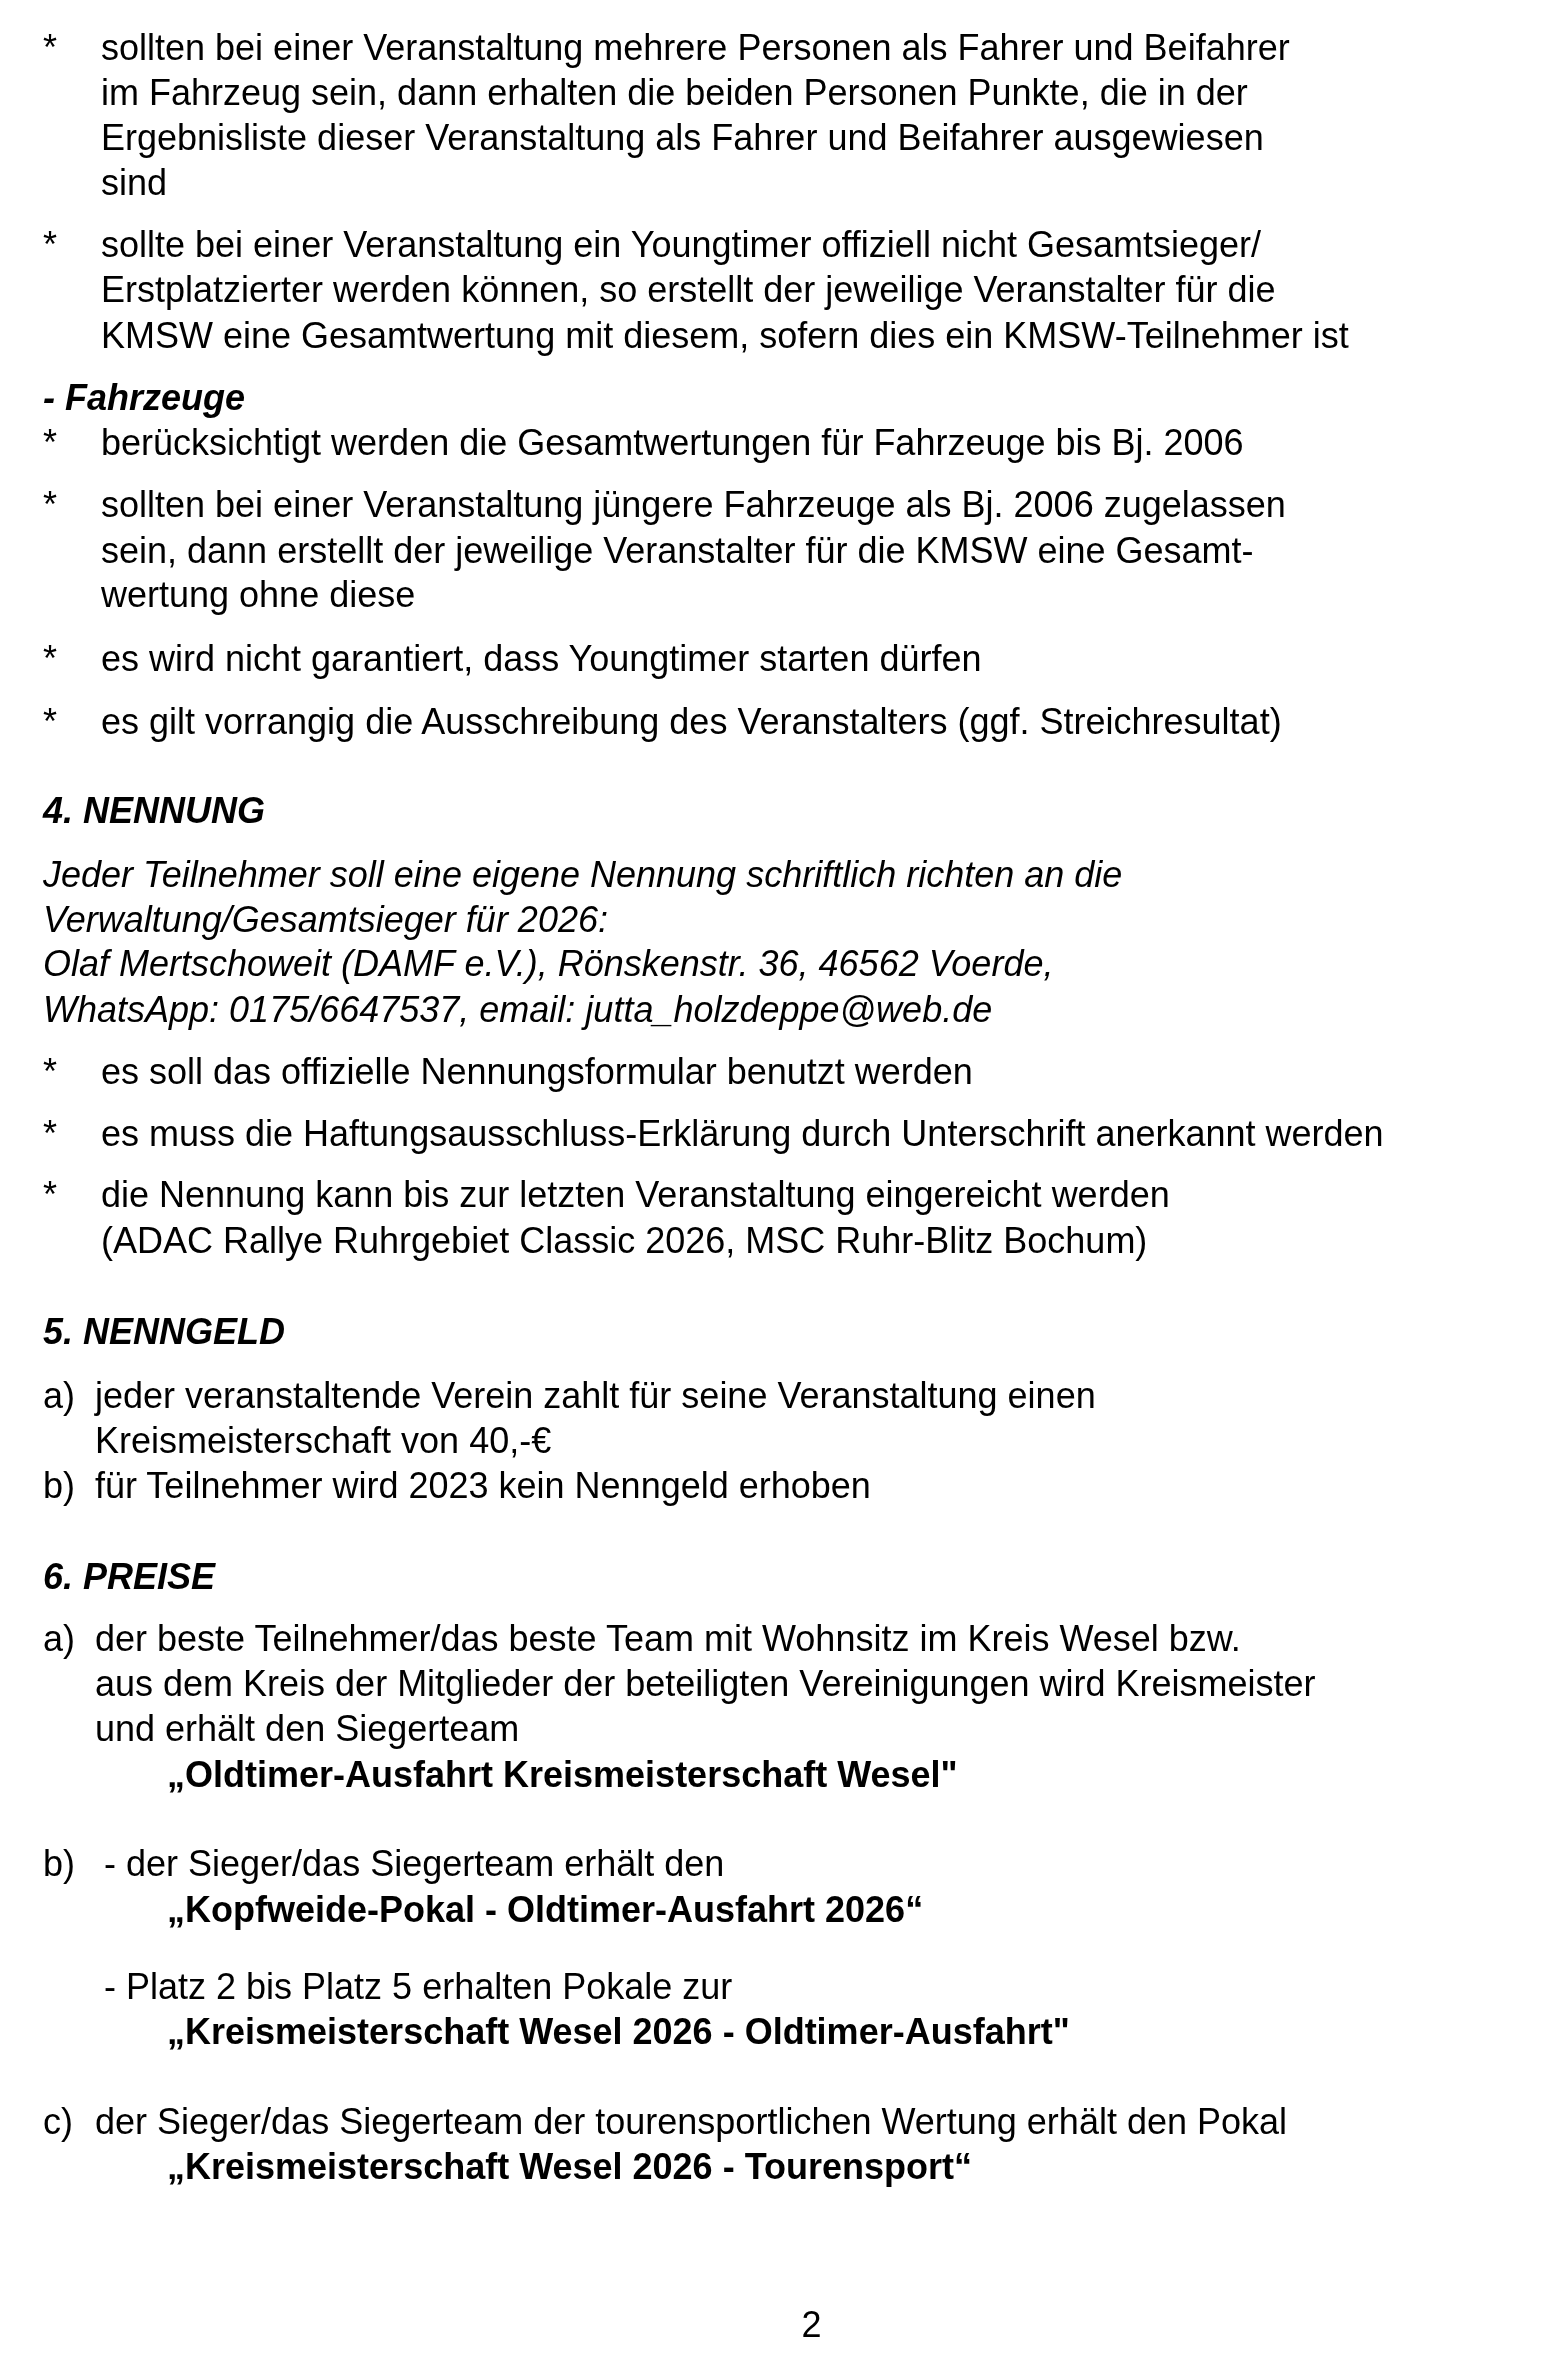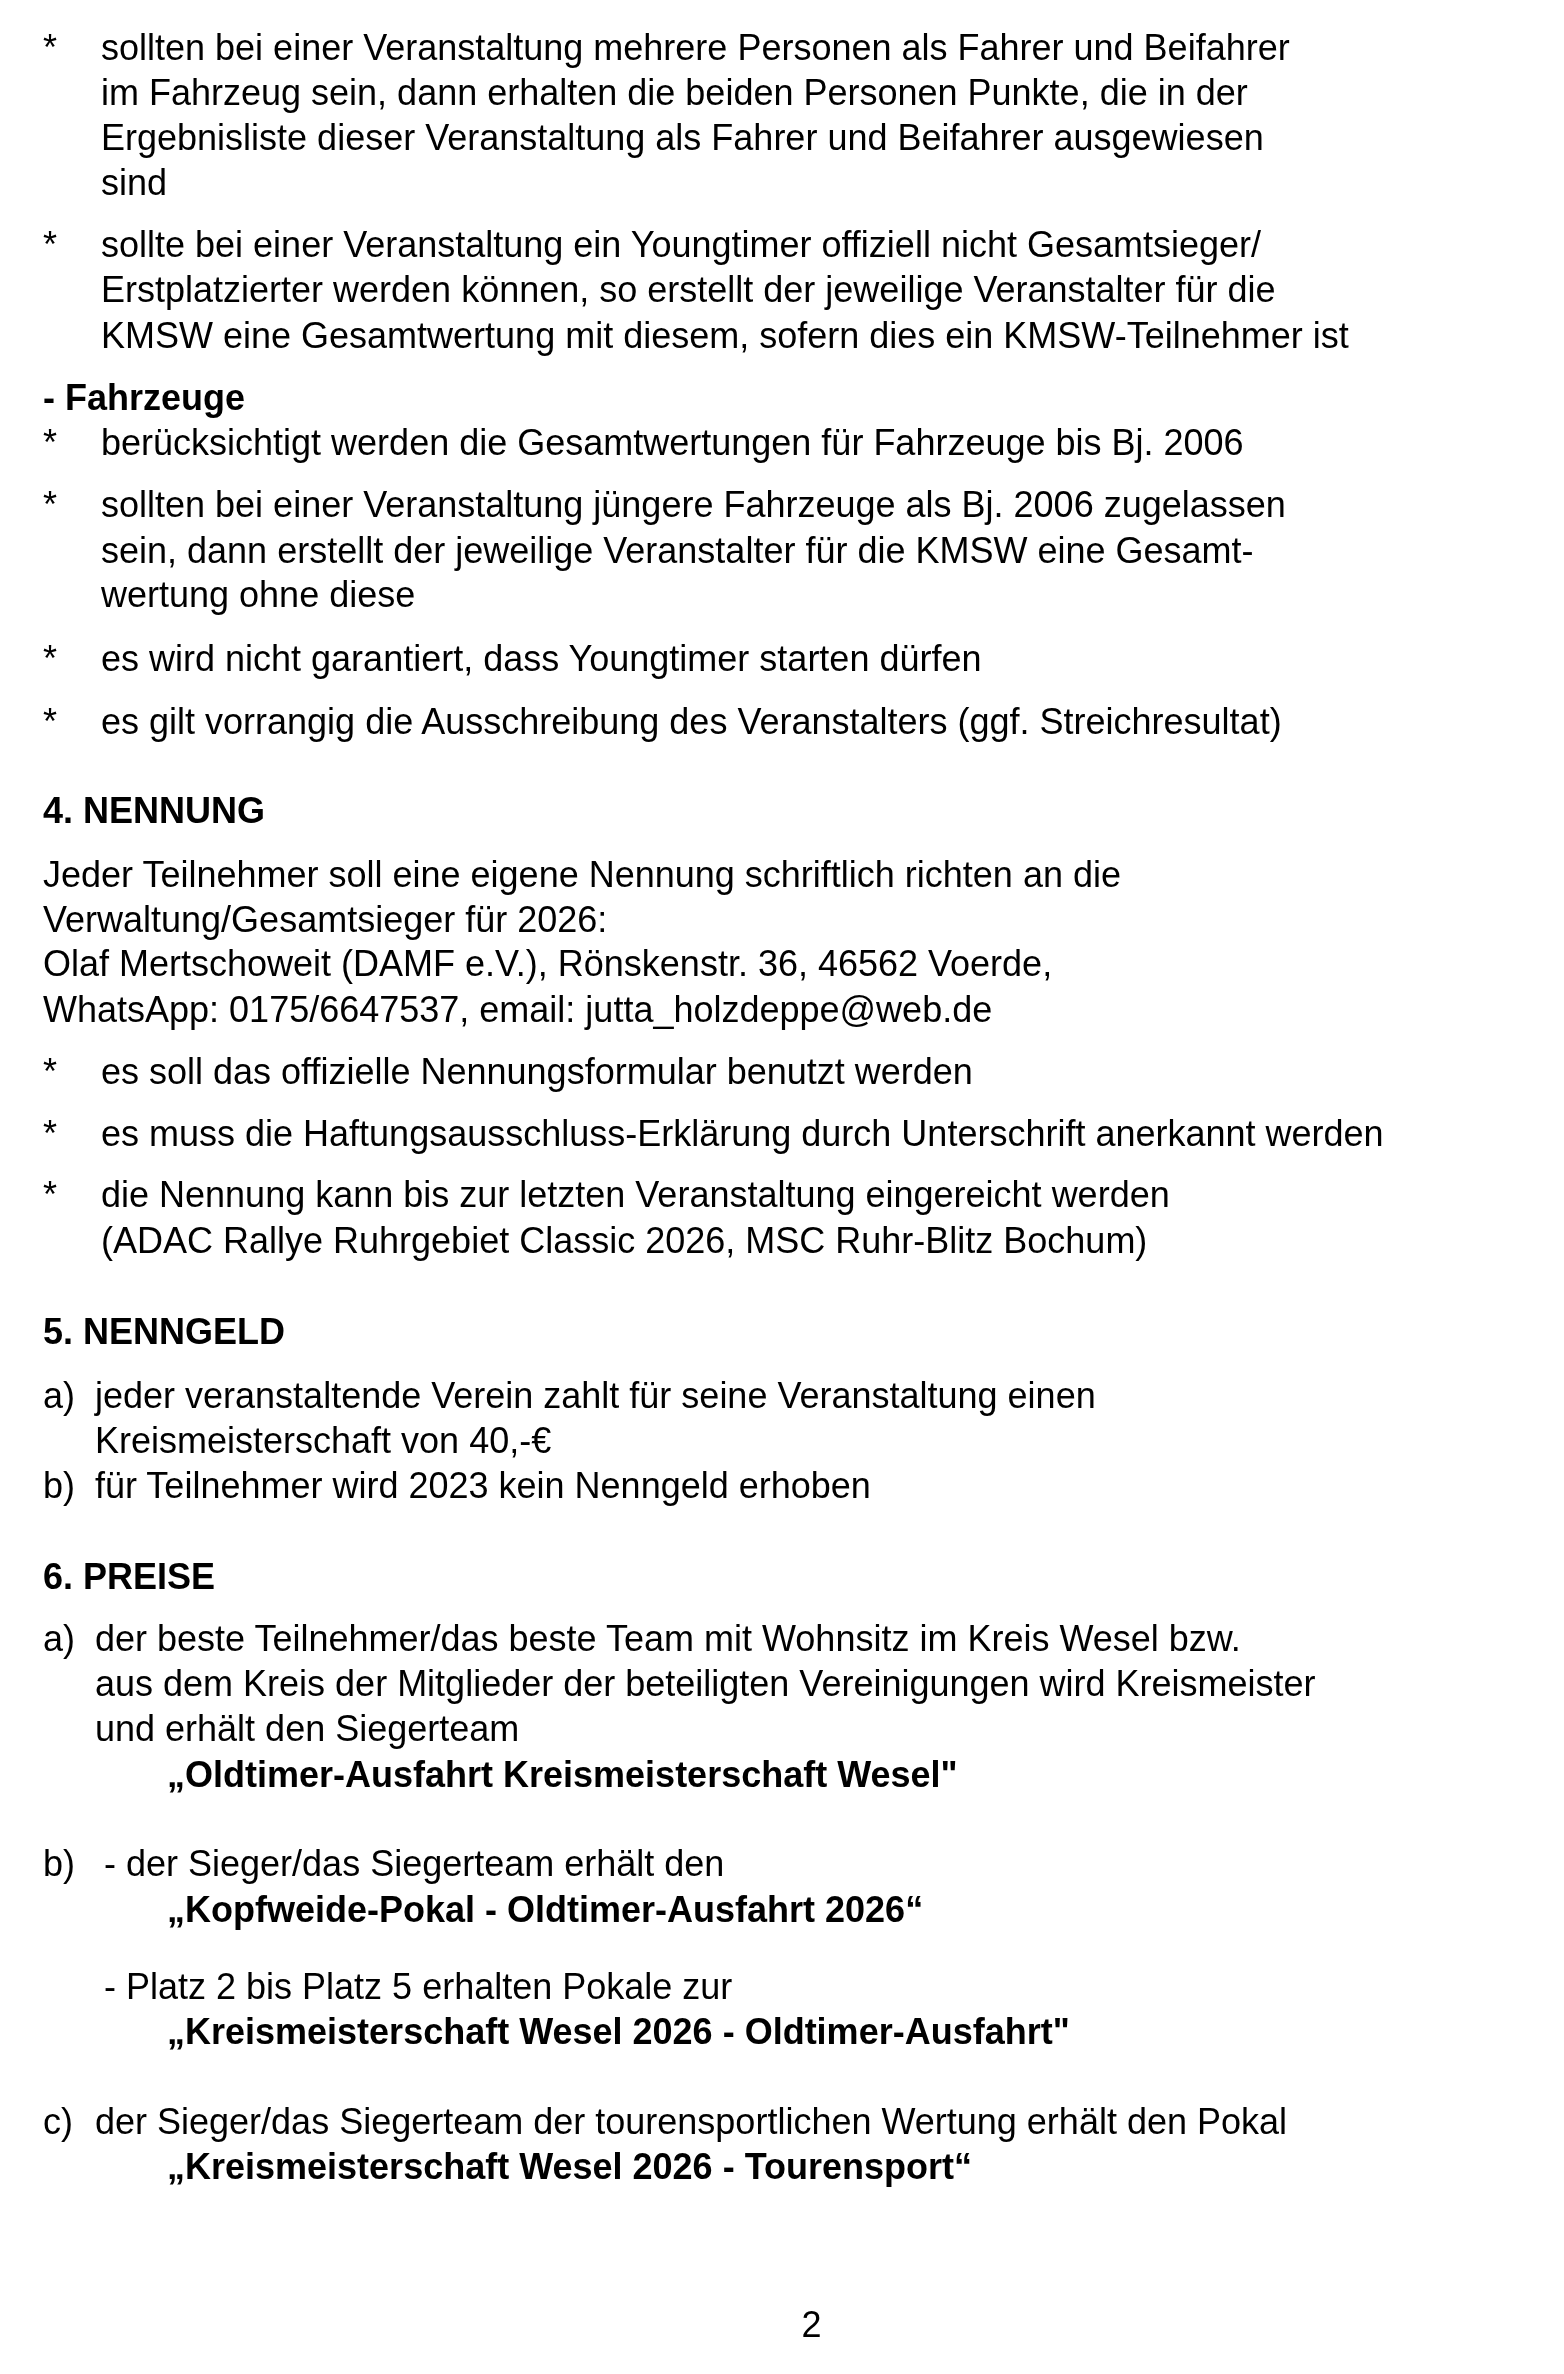--- a/index.html
+++ b/index.html
@@ -8,21 +8,21 @@
     font-family: "Liberation Sans", sans-serif; color: #000000;
   }
   .ln {
     position: absolute; left: 0; height: 46px; line-height: 46px;
     font-size: 36px; white-space: nowrap; letter-spacing: 0;
   }
   .ln .mk { position: absolute; left: 43px; top: 0; }
   .ln .tx { position: absolute; top: 0; }
   .t-star { left: 85px; margin-left: 16px; }
   .t-list { left: 95px; }
-  .t-head { left: 43px; }
+  .t-head { left: 43px; font-style: italic; }
   .t-bold { left: 167px; font-weight: bold; }
   .t-dash { left: 104px; }
   .bold { font-weight: bold; }
   .pagenum { position: absolute; top: 2302px; left: 0; width: 1623px; text-align: center; font-size: 36px; line-height: 46px; }
 </style>
 </head>
 <body>
 
 <div>
   <div class="ln" style="top:25px">

